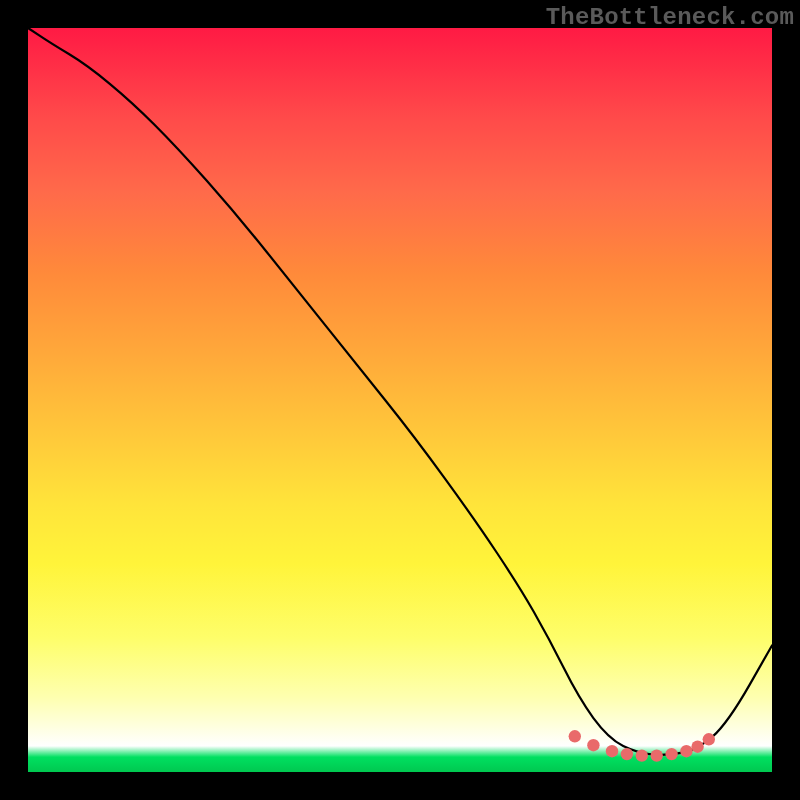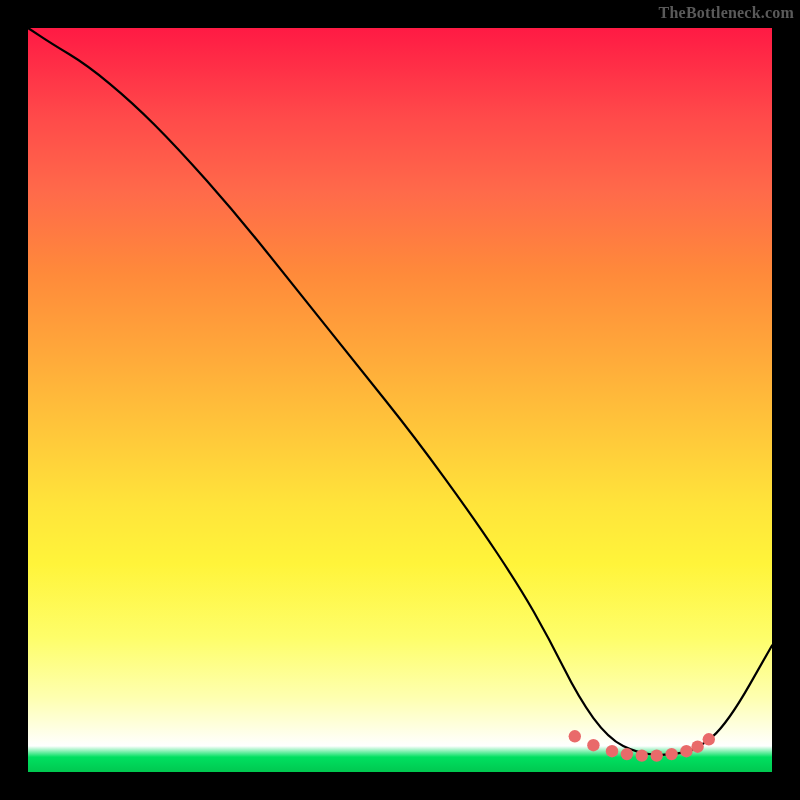--- a/index.html
+++ b/index.html
@@ -30,22 +30,22 @@
       #feffe0 94%,
       #ffffff 96.5%,
       #00e060 98%,
       #00c850 100%
     );
   }
   .watermark {
     position: absolute;
     top: 4px;
     right: 6px;
-    font-family: Liberation Serif, serif;
-    font-size: 16px;
+    font-family: Liberation Mono, monospace;
+    font-size: 24px;
     font-weight: bold;
     color: #5a5a5a;
     letter-spacing: 0.2px;
   }
   svg.curve {
     position: absolute;
     left: 0;
     top: 0;
     width: 744px;
     height: 744px;

